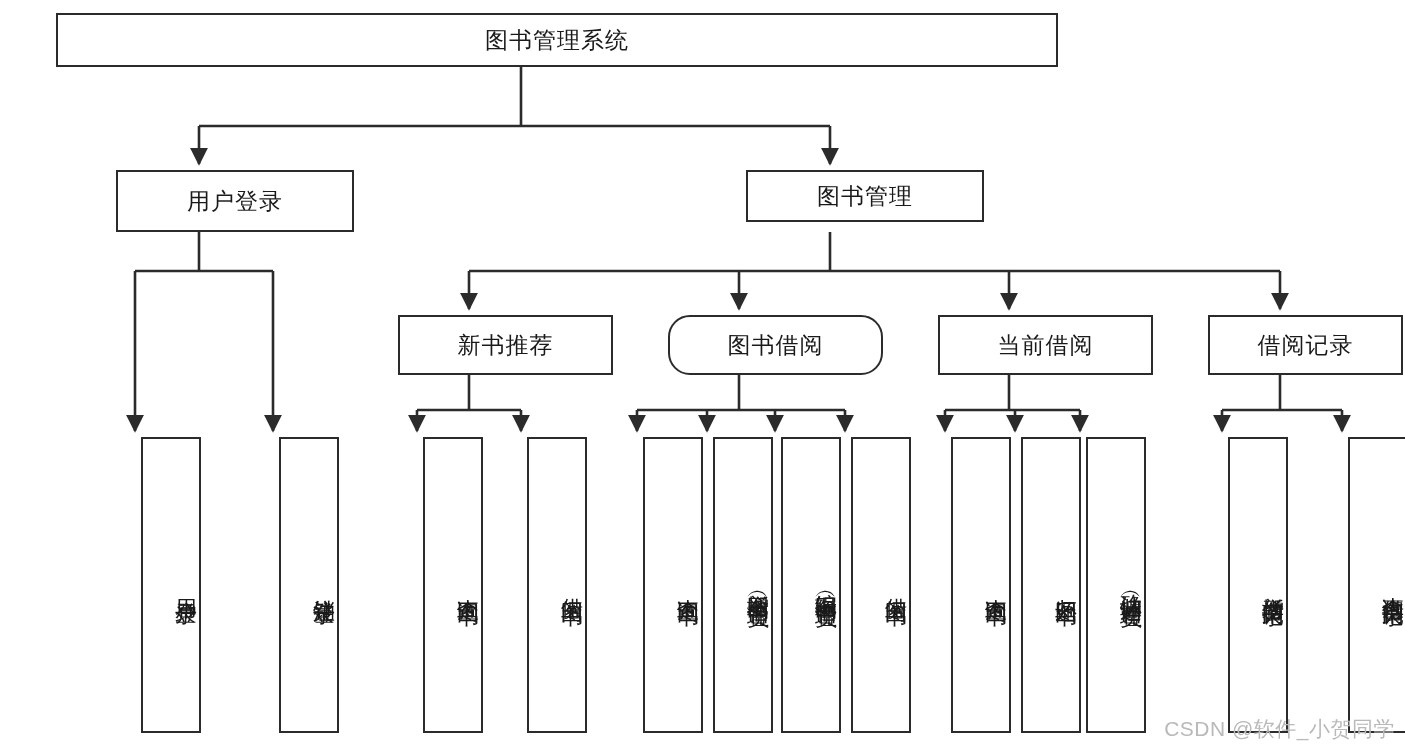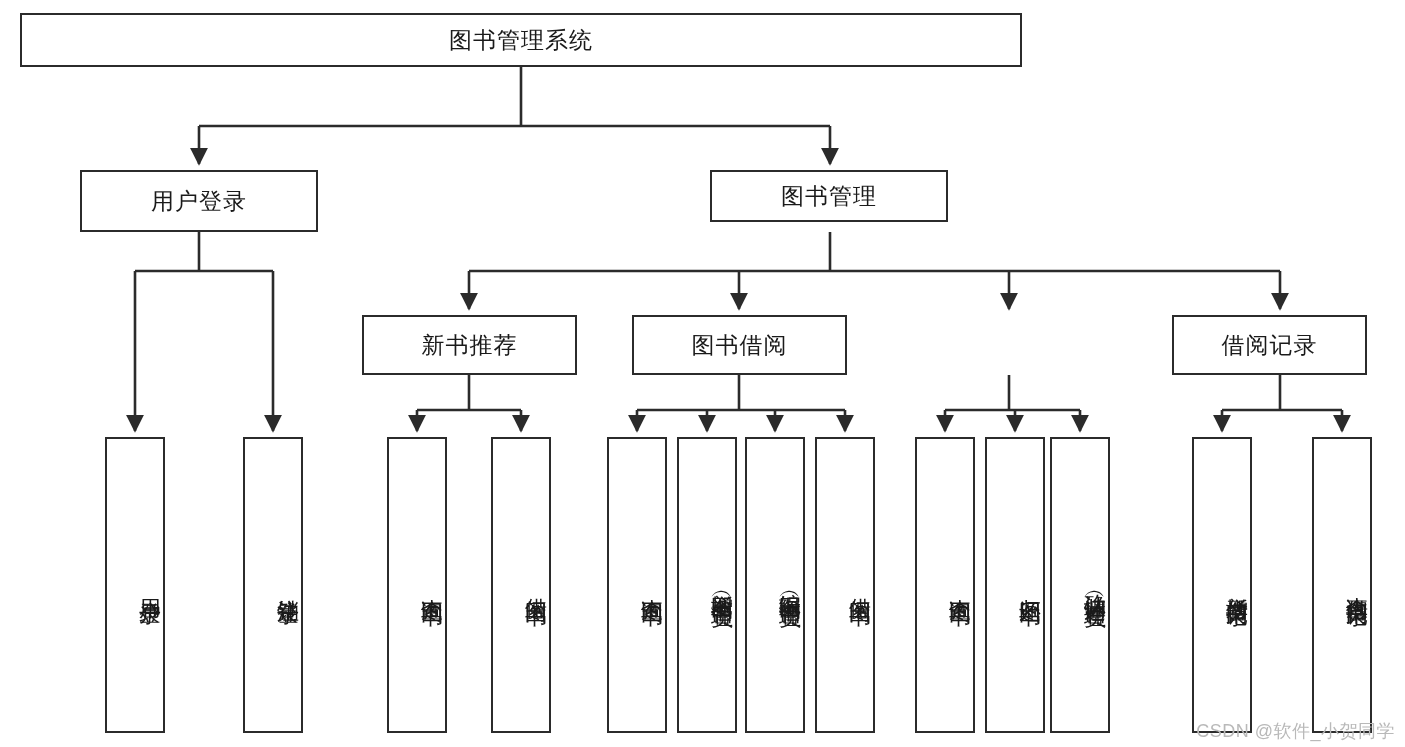--- a/index.html
+++ b/index.html
@@ -29,20 +29,21 @@
     position: absolute;
     box-sizing: border-box;
     border: 2.5px solid #2b2b2b;
     background: #ffffff;
     display: flex;
     align-items: center;
     justify-content: center;
     color: #1a1a1a;
     line-height: 1.16;
     text-align: center;
+    margin-left: 36px;
   }
   .node.horiz {
     font-size: 23px;
     letter-spacing: 1px;
   }
   .node.vert {
     writing-mode: vertical-rl;
     text-orientation: upright;
     font-size: 22px;
     letter-spacing: 2px;
@@ -52,21 +53,21 @@
   }
   .node.vert .lbl {
     writing-mode: vertical-rl;
     text-orientation: upright;
     display: block;
   }
   .watermark {
     position: absolute;
     right: 10px;
     bottom: 4px;
-    font-size: 18px;
+    font-size: 21px;
     color: #b9b9b9;
     white-space: nowrap;
     letter-spacing: 0.5px;
   }
 </style>
 </head>
 <body>
 
 <div id="canvas">
 
@@ -127,22 +128,25 @@
   <div class="node horiz" style="left:80px; top:170px; width:238px; height:62px;">
     <span class="lbl">用户登录</span>
   </div>
   <div class="node horiz" style="left:710px; top:170px; width:238px; height:52px;">
     <span class="lbl">图书管理</span>
   </div>
 
   <div class="node horiz" style="left:362px; top:315px; width:215px; height:60px;">
     <span class="lbl">新书推荐</span>
   </div>
-  <div class="node horiz" style="left:632px; top:315px; width:215px; height:60px;">
+  <div class="node horiz" style="left:632px; top:315px; width:215px; height:60px;border-radius:22px;">
     <span class="lbl">图书借阅</span>
+  </div>
+  <div class="node horiz" style="left:902px; top:315px; width:215px; height:60px;">
+    <span class="lbl">当前借阅</span>
   </div>
   <div class="node horiz" style="left:1172px; top:315px; width:195px; height:60px;">
     <span class="lbl">借阅记录</span>
   </div>
 
   <div class="node vert" style="left:105px; top:437px; width:60px; height:296px;">
     <span class="lbl">用户登录</span>
   </div>
   <div class="node vert" style="left:243px; top:437px; width:60px; height:296px;">
     <span class="lbl">注销登录</span>

